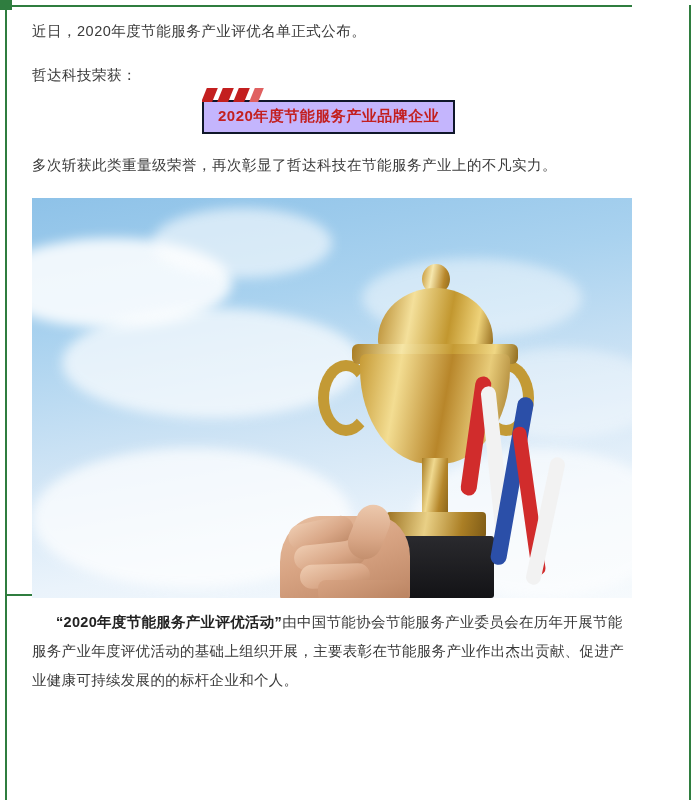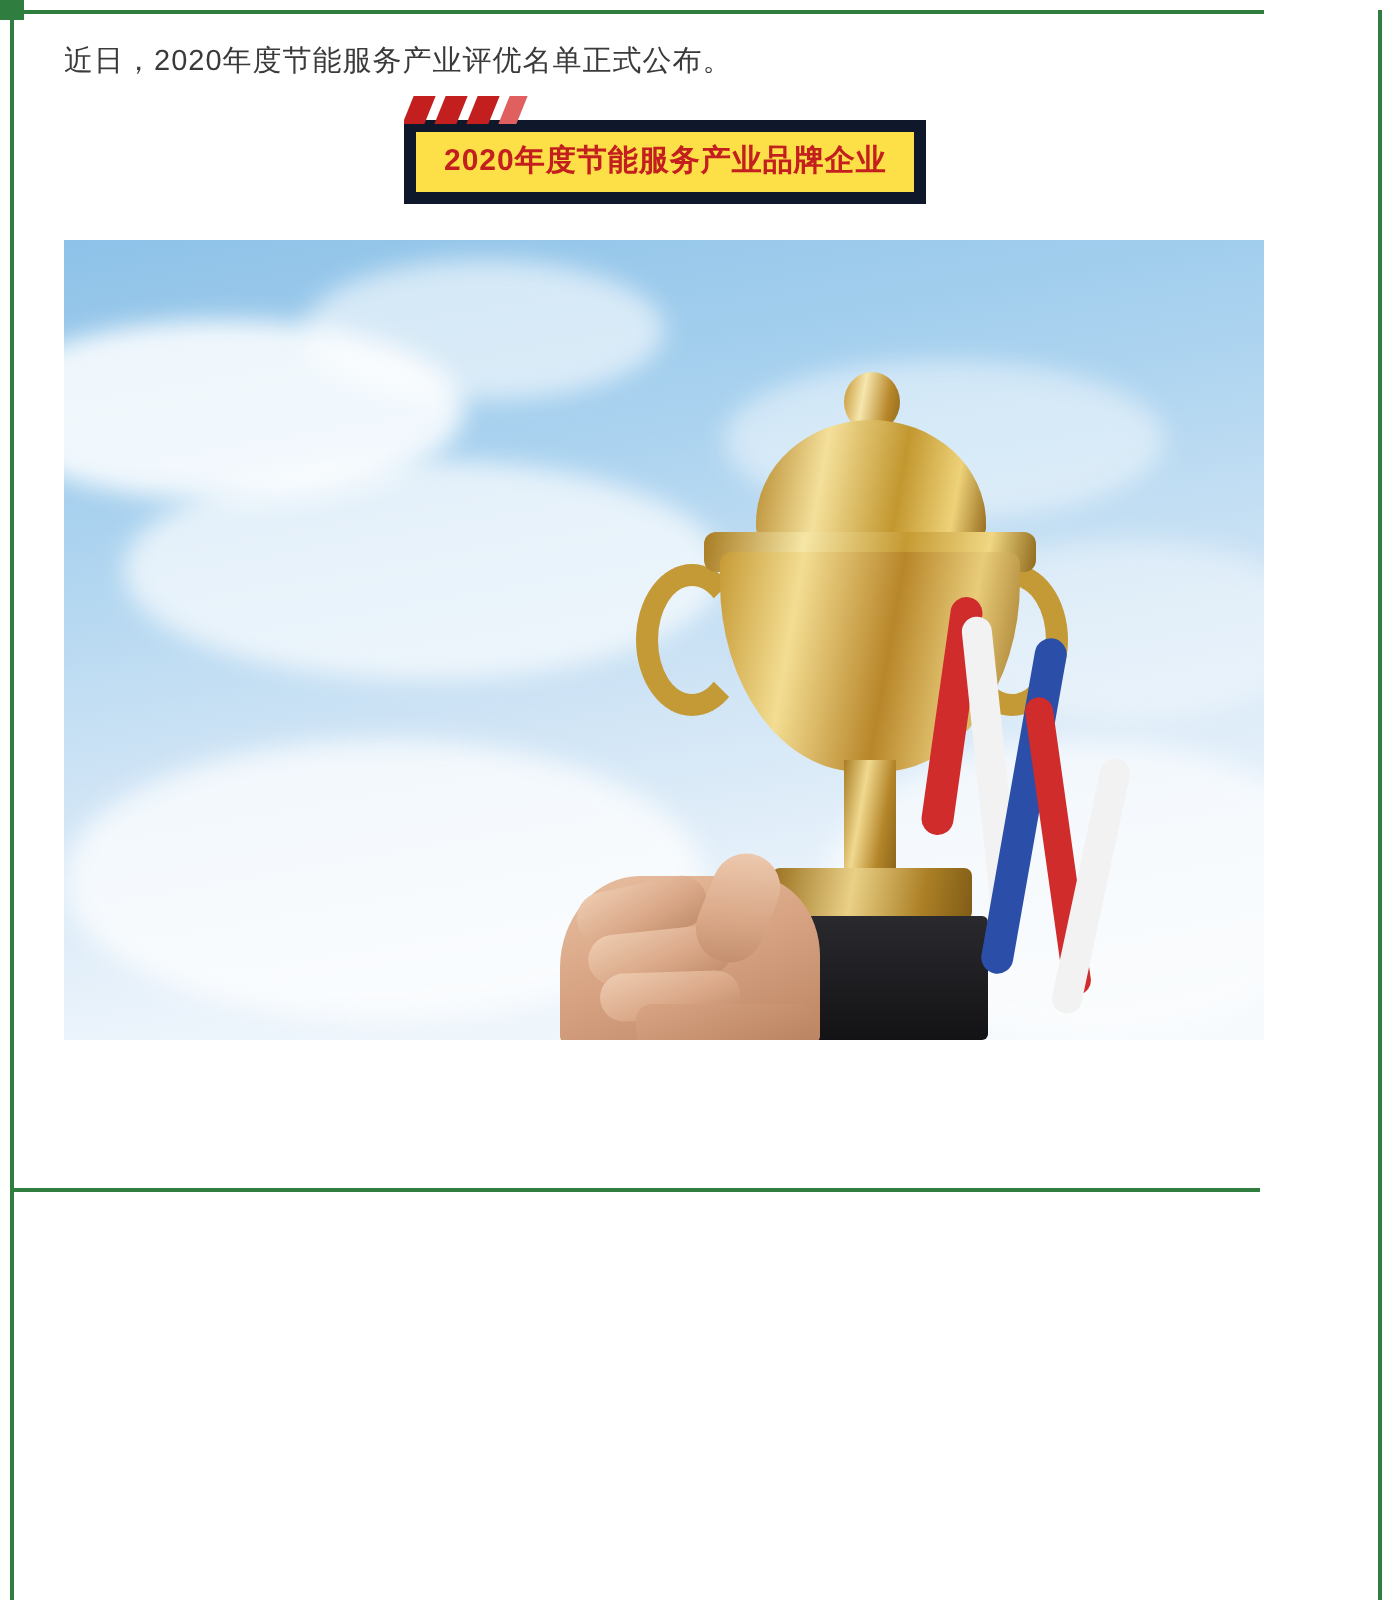--- a/index.html
+++ b/index.html
@@ -98,23 +98,23 @@
     height: 14px;
     background: #c31f1f;
     transform: skewX(-22deg);
   }
   .slash.s1 { left: 2px; }
   .slash.s2 { left: 18px; }
   .slash.s3 { left: 34px; }
   .slash.s4 { left: 50px; width: 9px; background: #e06060; }
 
   .award-box {
-    border: 6px solid #0f172a;
+    border: 2px solid #0f172a;
     padding: 5px 14px 6px 14px;
-    background: #fde047;
+    background: #c4b5fd;
   }
   .award-text {
     font-size: 15px;
     font-weight: bold;
     color: #c31f1f;
     letter-spacing: 0.5px;
     white-space: nowrap;
   }
 
   
@@ -280,37 +280,39 @@
   <div class="frame-top-left"></div>
   <div class="frame-top-line"></div>
   <div class="frame-right-line"></div>
   <div class="frame-left-line"></div>
   <div class="frame-bottom-line"></div>
 
   <div id="content">
 
     <p class="para">近日，2020年度节能服务产业评优名单正式公布。</p>
 
+    <p class="para tight">哲达科技荣获：</p>
 
     <div class="award-wrap">
       <div class="award">
         <div class="award-slashes">
           <span class="slash s1"></span>
           <span class="slash s2"></span>
           <span class="slash s3"></span>
           <span class="slash s4"></span>
         </div>
         <div class="award-box">
           <span class="award-text">2020年度节能服务产业品牌企业</span>
         </div>
       </div>
     </div>
 
 
 
+    <p class="para">多次斩获此类重量级荣誉，再次彰显了哲达科技在节能服务产业上的不凡实力。</p>
 
     <div class="photo">
       <span class="cloud c1"></span>
       <span class="cloud c2"></span>
       <span class="cloud c3"></span>
       <span class="cloud c4"></span>
       <span class="cloud c5"></span>
       <span class="cloud c6"></span>
       <span class="cloud c7"></span>
 
@@ -334,15 +336,18 @@
       </div>
 
       <div class="hand"></div>
       <span class="finger f1"></span>
       <span class="finger f2"></span>
       <span class="finger f3"></span>
       <span class="finger thumb"></span>
       <span class="wrist"></span>
     </div>
 
+    <div class="caption">
+      <b class="first">“2020年度节能服务产业评优活动”</b><span>由中国节能协会节能服务产业委员会在历年开展节能服务产业年度评优活动的基础上组织开展，主要表彰在节能服务产业作出杰出贡献、促进产业健康可持续发展的的标杆企业和个人。</span>
+    </div>
 
   </div>
 </div>
 
 </body></html>

